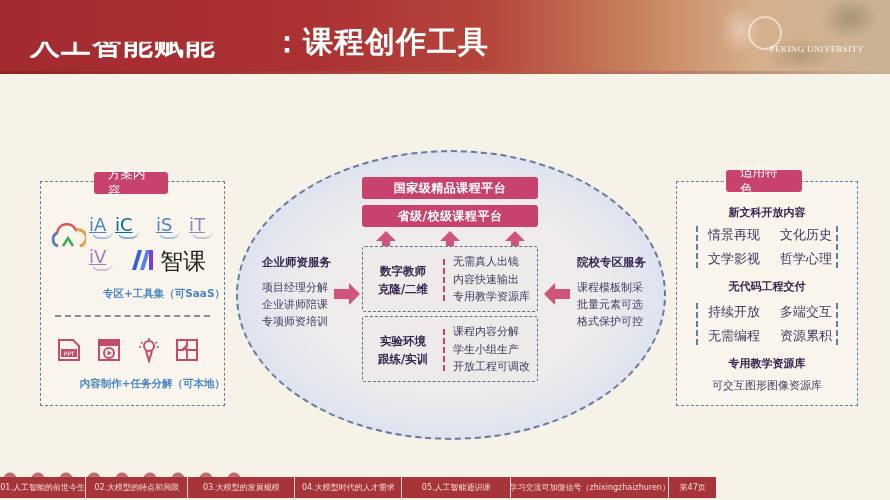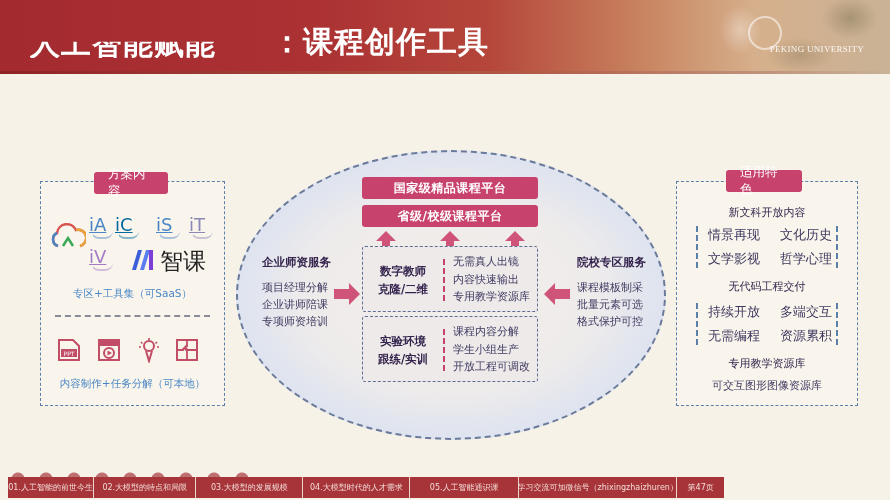--- a/index.html
+++ b/index.html
@@ -70,21 +70,21 @@
     font-size: 18px; font-weight: normal; text-align: left; line-height: 20px; text-decoration: underline;
   }
   .ibadge::after {
     content: ""; position: absolute; left: 2px; right: 2px; bottom: 0; height: 6px;
     border-bottom: 2px solid currentColor; border-left: 1px solid transparent;
     opacity: 0.45; border-radius: 0 0 12px 12px;
   }
   .zk-logo { position: absolute; left: 130px; top: 248px; width: 26px; height: 24px; }
   .zk-text { position: absolute; left: 160px; top: 246px; font-size: 23px; color: #222; }
   .cap-left {
-    position: absolute; font-size: 10.5px; color: #4a86c5; font-weight: normal; text-align: center;
+    position: absolute; font-size: 10.5px; color: #4a86c5; font-weight: bold; text-align: right;
   }
   .divider-left {
     position: absolute; left: 55px; top: 315px; width: 155px; border-top: 2px dashed #8a8a98;
   }
   .tool-icon { position: absolute; top: 337px; width: 26px; height: 26px; }
 
   
   .circle {
     position: absolute; left: 236px; top: 150px; width: 430px; height: 290px;
     border-radius: 50%;
@@ -114,34 +114,34 @@
     position: absolute; left: 80px; top: 12px; height: 42px; border-left: 2px dashed #c7436d;
   }
   .cbox .items {
     position: absolute; left: 90px; top: 6px; font-size: 11px; color: #3f3960; line-height: 17.5px;
   }
   .side-heading { position: absolute; font-size: 11.5px; font-weight: bold; color: #35254e; }
   .side-list { position: absolute; font-size: 11px; color: #3f3960; line-height: 17px; }
   .h-arrow { position: absolute; top: 283px; width: 28px; height: 22px; }
 
   
-  .rp-h { position: absolute; font-size: 11px; font-weight: normal; color: #35254e; text-align: center; width: 182px; left: 676px; }
+  .rp-h { position: absolute; font-size: 11px; font-weight: bold; color: #35254e; text-align: center; width: 182px; left: 676px; }
   .rp-grid {
     position: absolute; left: 696px; width: 142px;
     display: grid; grid-template-columns: 1fr 1fr; row-gap: 6px;
     font-size: 13px; color: #3f3960;
     border-left: 2px dashed #5a7fa8; border-right: 2px dashed #5a7fa8;
     padding: 0 4px 0 10px;
   }
   .rp-grid span:nth-child(2n) { text-align: right; }
   .rp-text { position: absolute; left: 676px; width: 182px; text-align: center; font-size: 11px; color: #3f3960; }
 
   
   .footer {
-    position: absolute; left: 0; top: 477px; width: 716px; height: 21px; display: flex; margin-left: 8px;
+    position: absolute; left: 0; top: 477px; width: 716px; height: 21px; display: flex;
   }
   .footer::before {
     content: ""; position: absolute; left: 0; top: -8px; width: 250px; height: 10px;
     background: radial-gradient(circle at 10px 10px, #a8373c 6px, transparent 7px) 0 0/28px 10px repeat-x;
     opacity: 0.7;
   }
   .fitem {
     height: 21px; background: #a63438; color: #f4dcd8; font-size: 8px;
     display: flex; align-items: center; justify-content: center;
     border-right: 1px solid #e9d7cd; white-space: nowrap; overflow: hidden;

